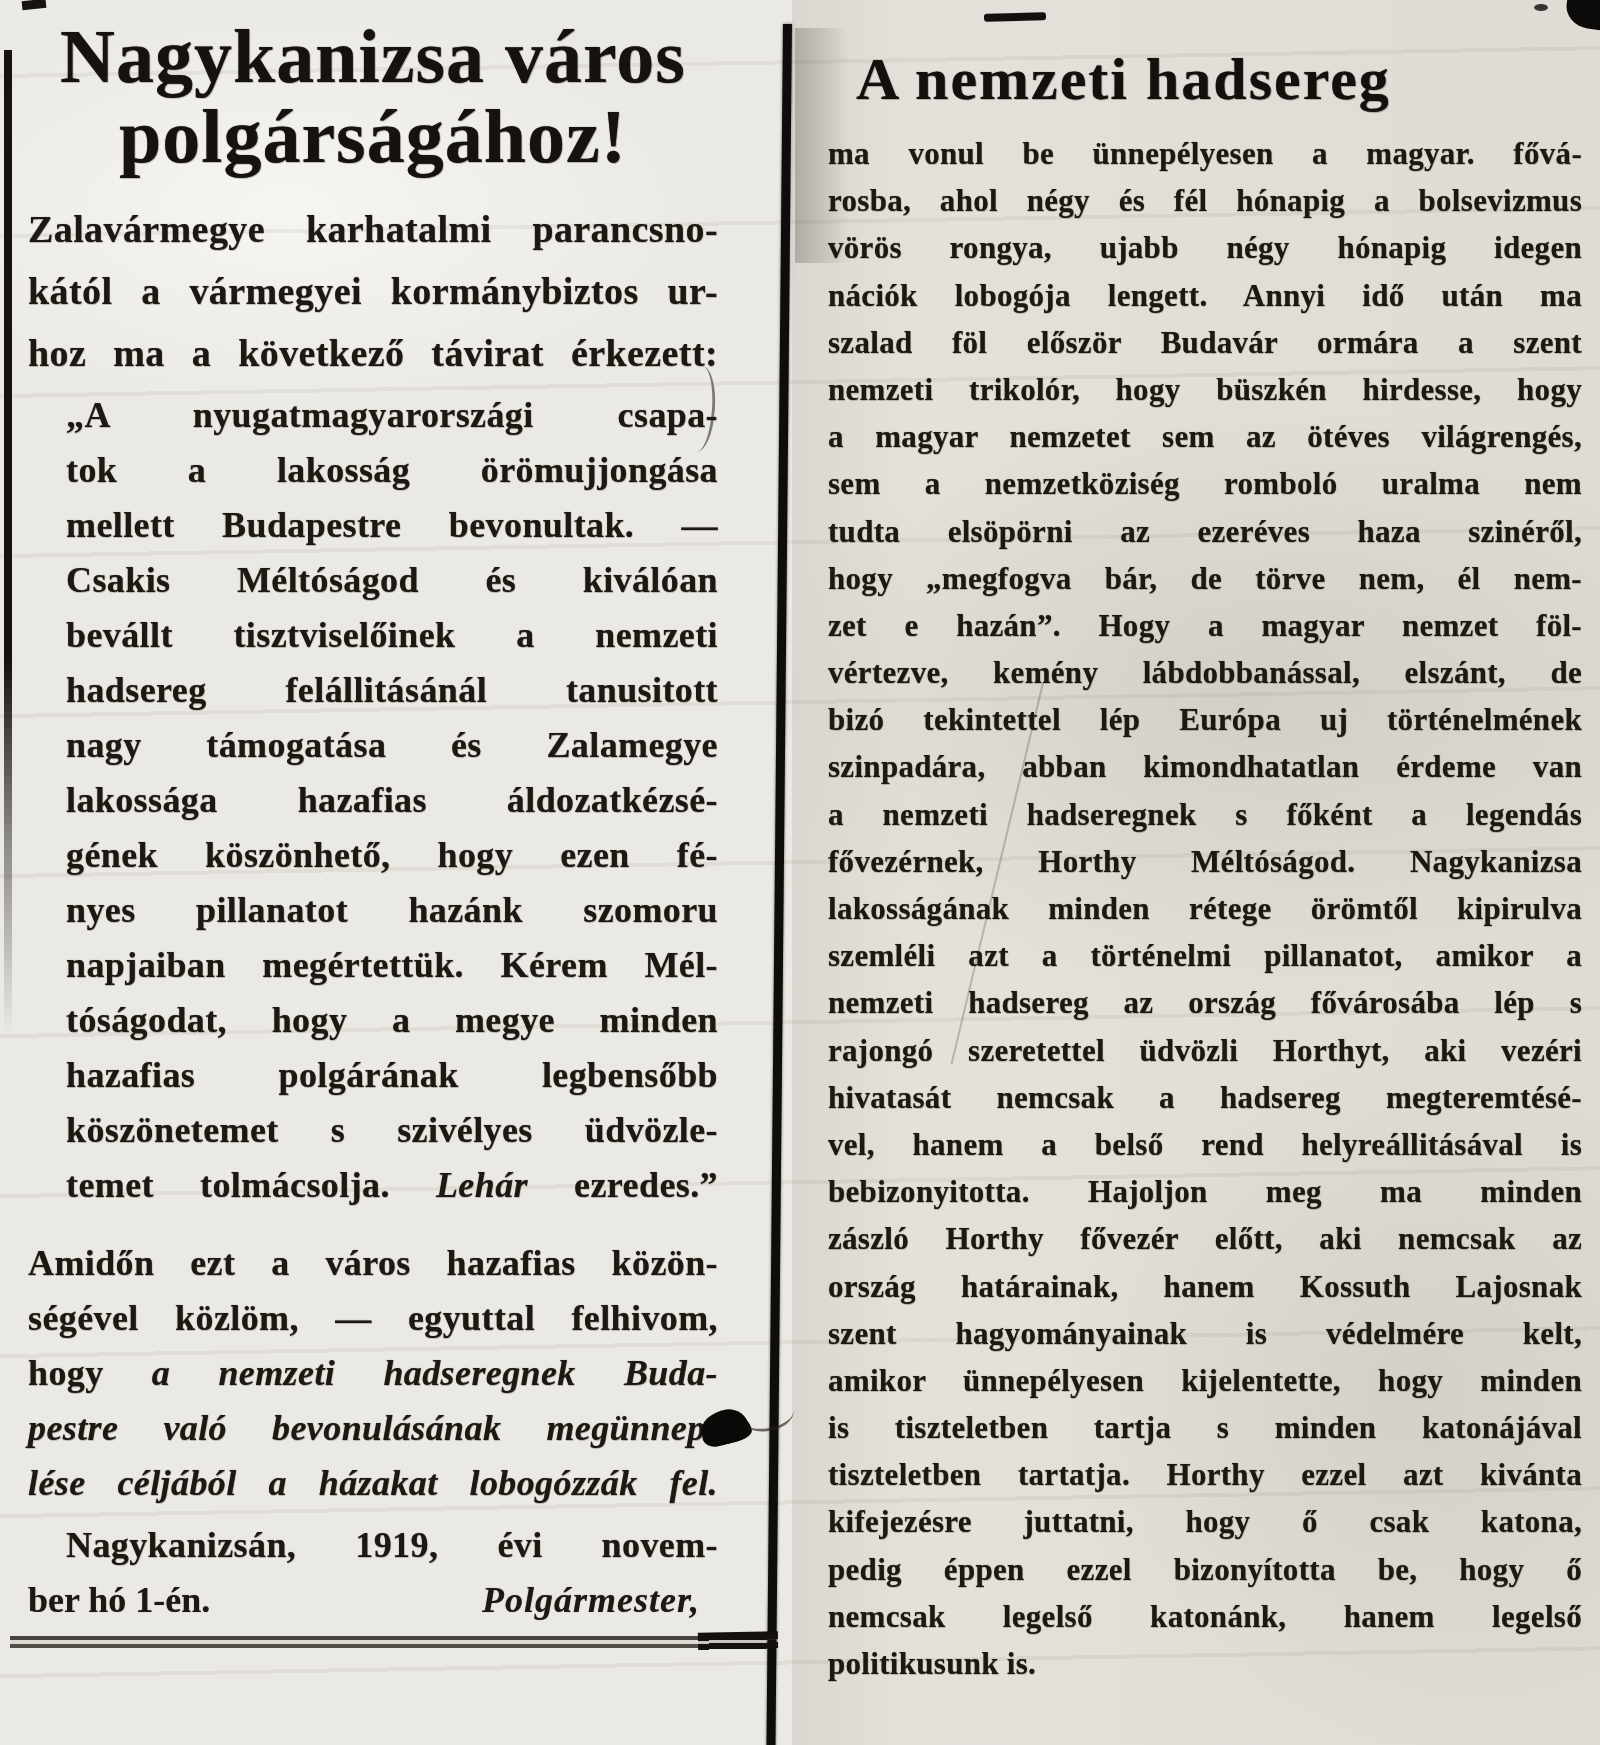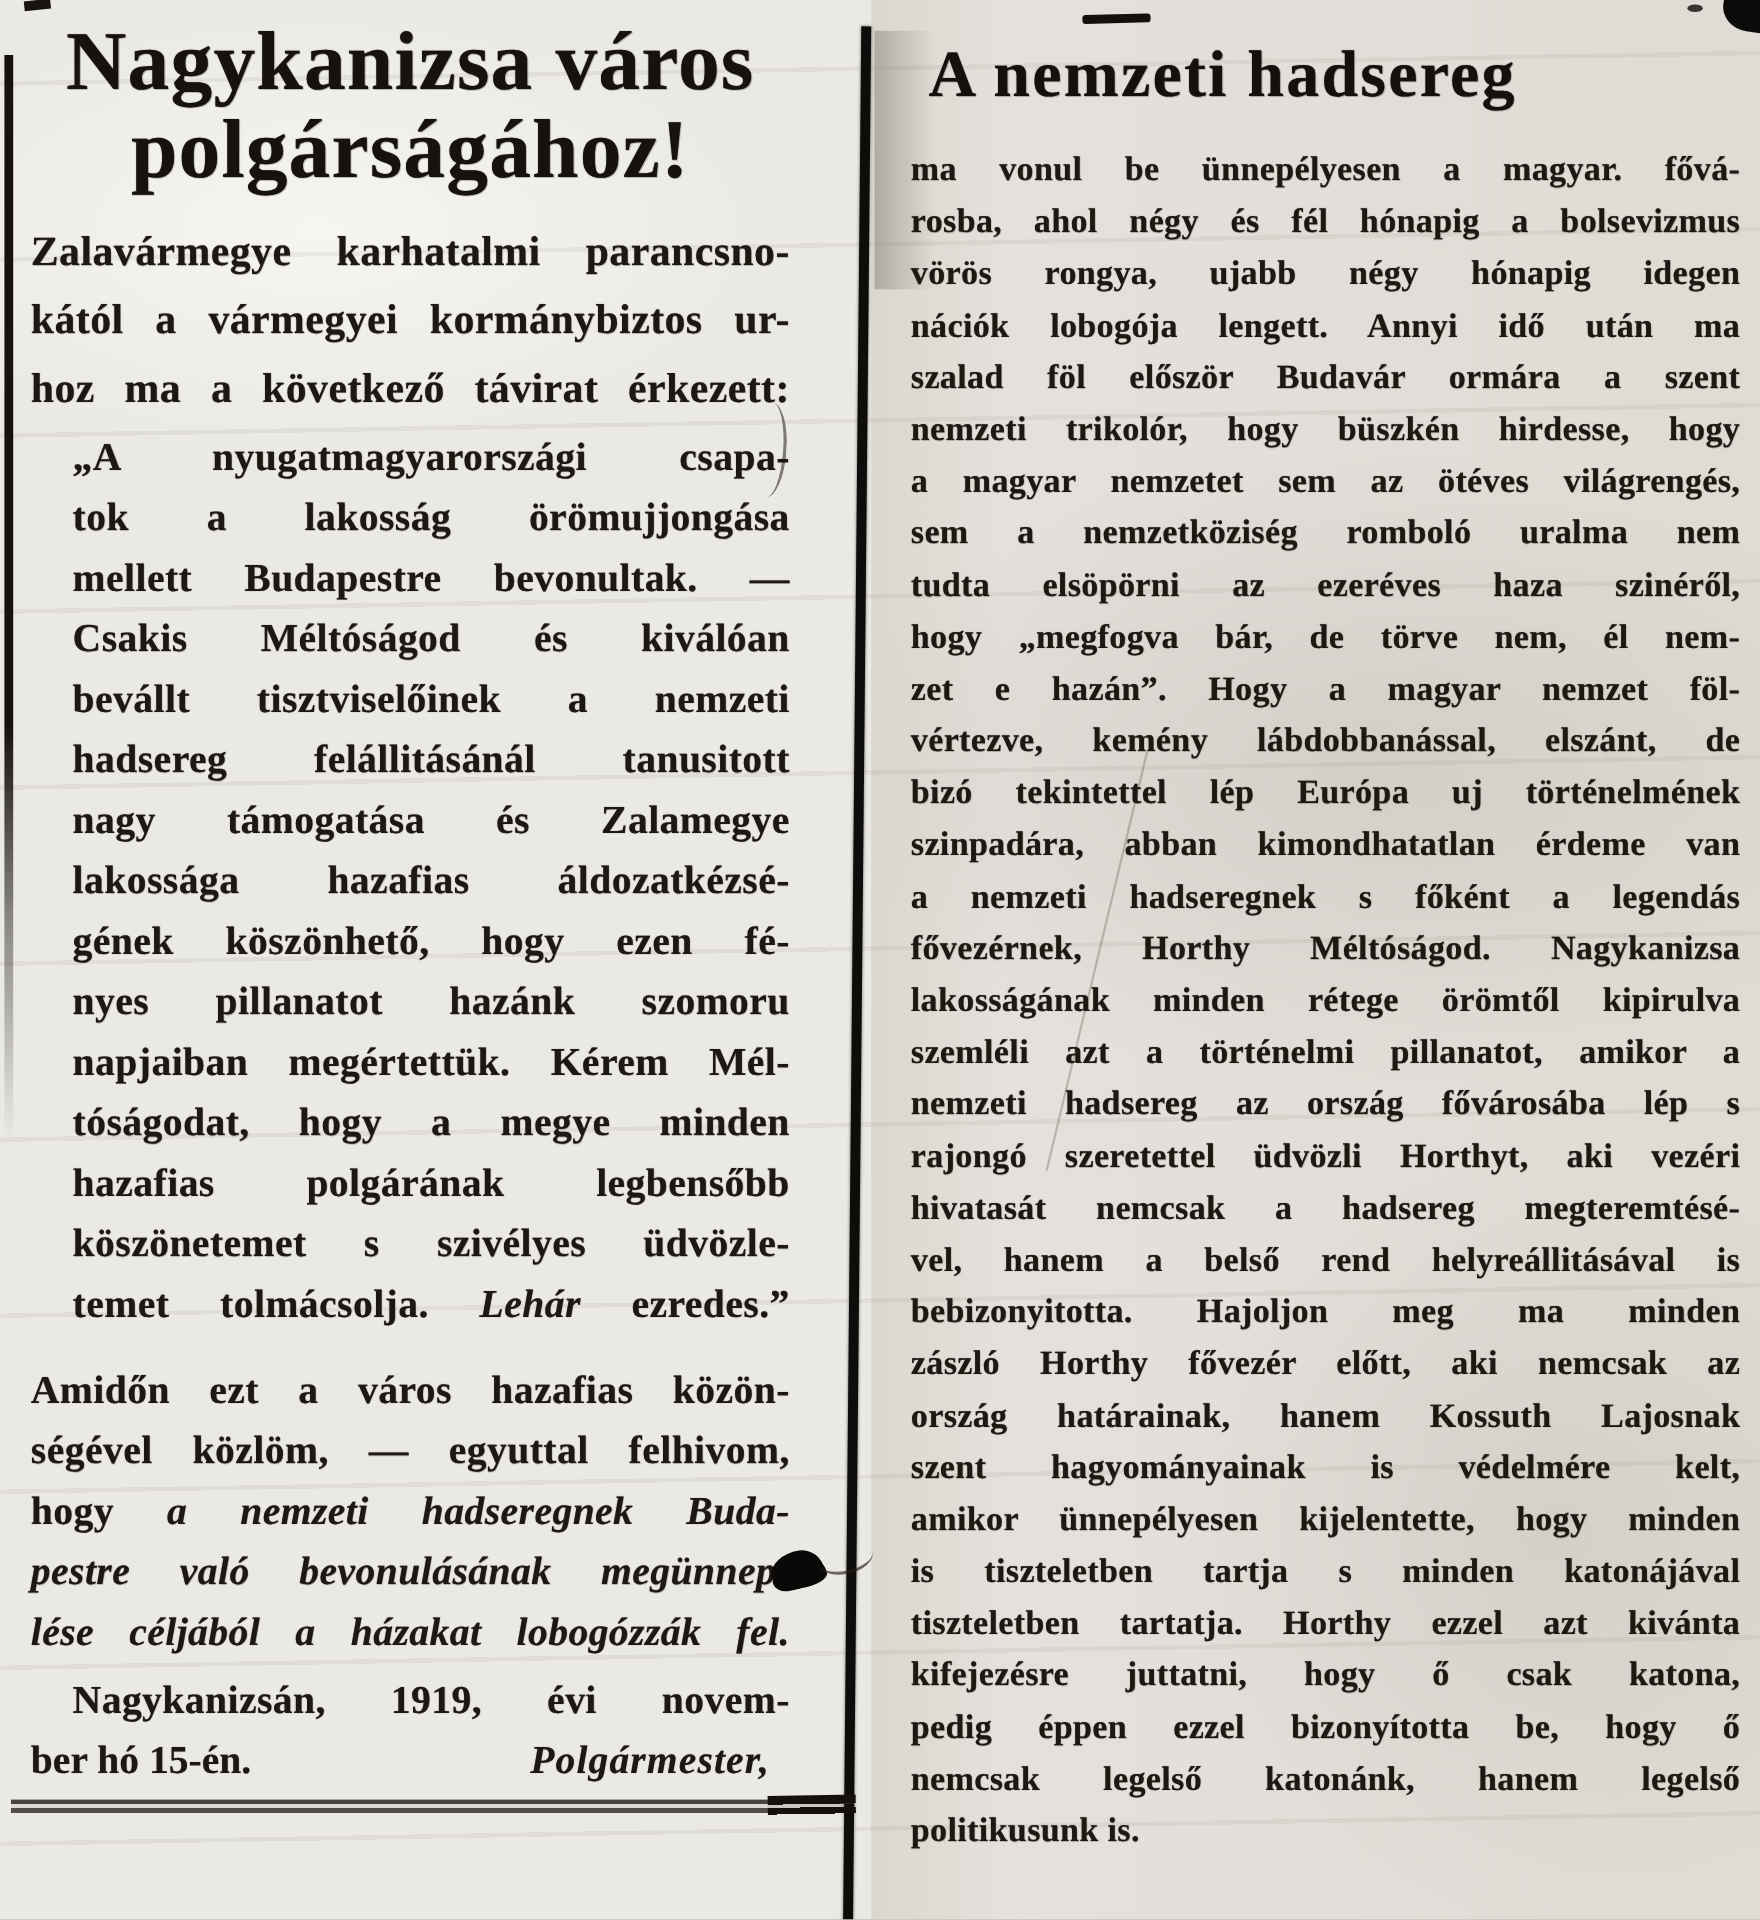--- a/index.html
+++ b/index.html
@@ -50,21 +50,21 @@
   .intro .lline{height:62px;line-height:62px;font-size:38px;}
   .telegram{position:absolute;left:0;top:388px;width:100%;padding-left:38px;box-sizing:border-box;}
   .closing{position:absolute;left:0;top:1236px;width:100%;}
   .dateblock{position:absolute;left:0;top:1518px;width:100%;}
   .ind{padding-left:38px;box-sizing:border-box;}
   .date2{display:flex;justify-content:space-between;height:55px;line-height:55px;font-size:36px;font-weight:bold;padding-right:18px;
     text-shadow:0 0 1px rgba(29,24,18,.55);}
   .sig{font-style:italic;letter-spacing:1px;}
   
   .col-right{position:absolute;left:828px;top:0;width:754px;}
-  .hr2{position:absolute;left:12px;top:30px;margin:4px;font-size:60px;font-weight:bold;letter-spacing:2px;line-height:66px;color:#14100c;
+  .hr2{position:absolute;left:12px;top:30px;margin:16px;font-size:60px;font-weight:bold;letter-spacing:2px;line-height:66px;color:#14100c;
     text-shadow:0 0 1px rgba(20,16,12,.7), 1px 1px 0 rgba(20,16,12,.2);text-align:right;}
   .rbody{position:absolute;left:0;top:130px;width:100%;}
   .rline{height:47.2px;line-height:47.2px;font-size:31px;font-weight:bold;letter-spacing:.3px;
     text-shadow:0 0 1px rgba(26,21,16,.5), .5px .5px 0 rgba(26,21,16,.18);}
 </style>
 </head>
 <body>
 
 <div class="page">
 
@@ -112,21 +112,21 @@
         <div class="lline jl">Amidőn ezt a város hazafias közön-</div>
         <div class="lline jl">ségével közlöm, — egyuttal felhivom,</div>
         <div class="lline jl"><span>hogy </span><span style="font-style: italic;">a nemzeti hadseregnek Buda-</span></div>
         <div class="lline jl" style="font-style: italic;">pestre való bevonulásának megünnep-</div>
         <div class="lline jl" style="font-style: italic;">lése céljából a házakat lobogózzák fel.</div>
       </div>
 
     <div class="dateblock">
       <div class="lline jl ind">Nagykanizsán, 1919, évi novem-</div>
       <div class="date2">
-        <span>ber hó 15-én.</span>
+        <span>ber hó 1-én.</span>
         <span class="sig">Polgármester,</span>
       </div>
     </div>
   </section>
 
   <div class="double-rule"></div>
   <div class="double-rule-dark"></div>
   <div class="ink-blot"></div>
   <div class="pen-stroke"></div>
 

